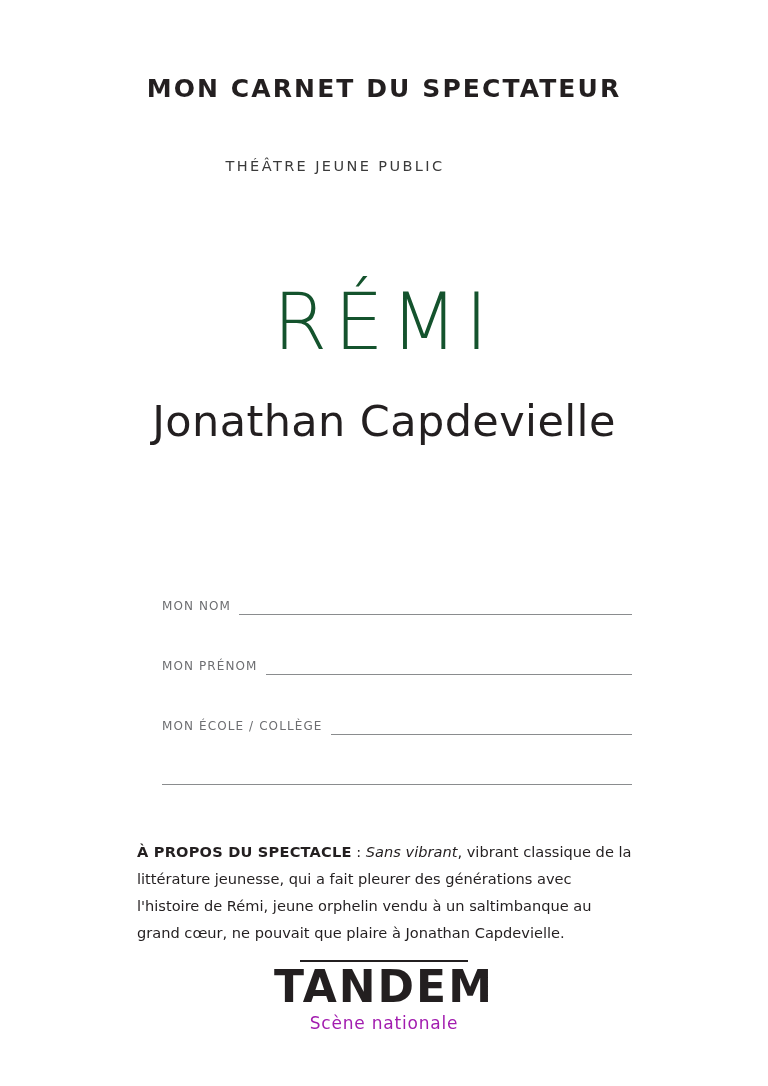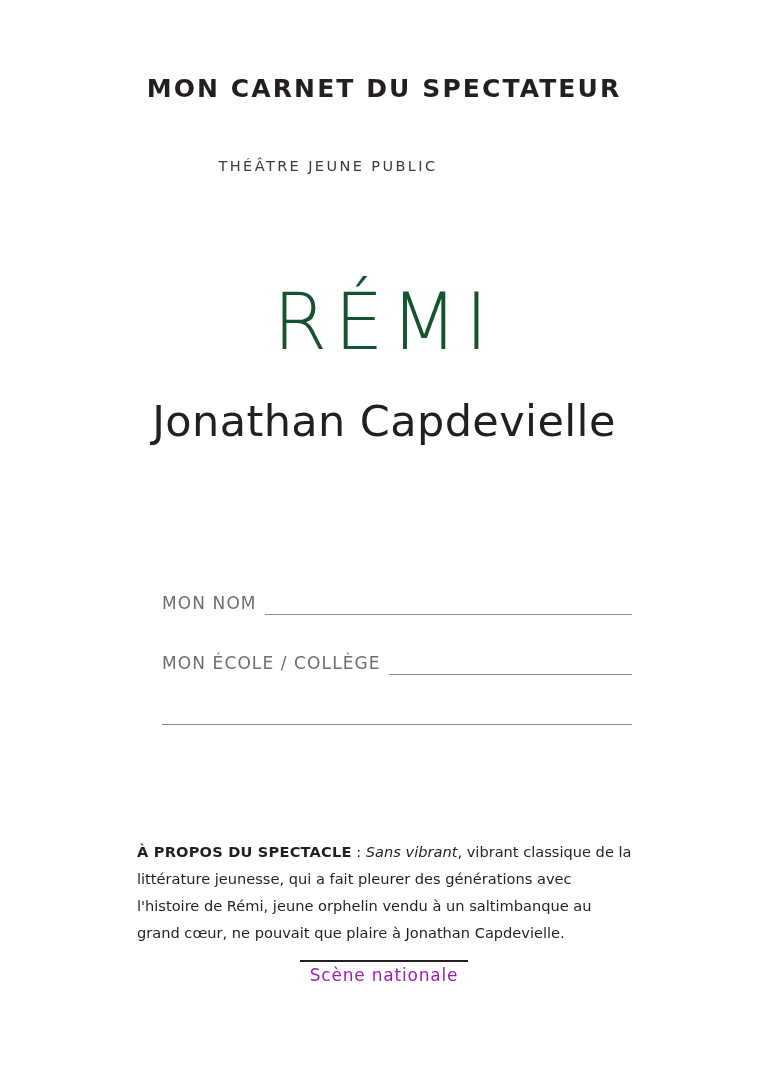--- a/index.html
+++ b/index.html
@@ -34,21 +34,21 @@
     font-size: 25px;
     font-weight: bold;
     letter-spacing: 2.1px;
     color: #231f20;
     white-space: nowrap;
   }
 
   .doc-subtitle {
     position: absolute;
     top: 158px;
-    left: 4px;
+    left: 11px;
     width: 648px;
     text-align: center;
     font-size: 14.5px;
     font-weight: normal;
     letter-spacing: 2.4px;
     color: #3a3a3a;
     white-space: nowrap;
   }
 
   
@@ -87,21 +87,21 @@
   }
 
   .form-row {
     display: flex;
     align-items: flex-end;
     height: 40px;
     margin-bottom: 20px;
   }
 
   .form-label {
-    font-size: 17px;
+    font-size: 12px;
     letter-spacing: 1.1px;
     color: #6d6e71;
     white-space: nowrap;
     padding-right: 8px;
     line-height: 1;
     padding-bottom: 3px;
   }
 
   .form-line {
     flex: 1 1 auto;
@@ -182,34 +182,39 @@
 
   <div class="show-author">Jonathan Capdevielle</div>
 
   <div class="form">
 
     <div class="form-row">
       <span class="form-label">MON NOM</span>
       <span class="form-line"></span>
     </div>
 
+    <div class="form-row">
+      <span class="form-label">MON PRÉNOM</span>
+      <span class="form-line"></span>
+    </div>
 
     <div class="form-row">
       <span class="form-label">MON ÉCOLE / COLLÈGE</span>
       <span class="form-line"></span>
     </div>
 
     <div class="form-row form-row-blank">
       <span class="form-line"></span>
     </div>
 
   </div>
 
   <p class="about">
     <span class="about-lead">À PROPOS DU SPECTACLE</span><span> : </span><span class="about-italic">Sans vibrant</span><span>, vibrant classique de la littérature jeunesse, qui a fait pleurer des générations avec l'histoire de Rémi, jeune orphelin vendu à un saltimbanque au grand cœur, ne pouvait que plaire à Jonathan Capdevielle.</span>
   </p>
 
   <div class="logo">
     <div class="logo-rule"></div>
+    <div class="logo-mark">TANDEM</div>
     <div class="logo-tagline">Scène nationale</div>
   </div>
 
 </div>
 
 </body></html>

